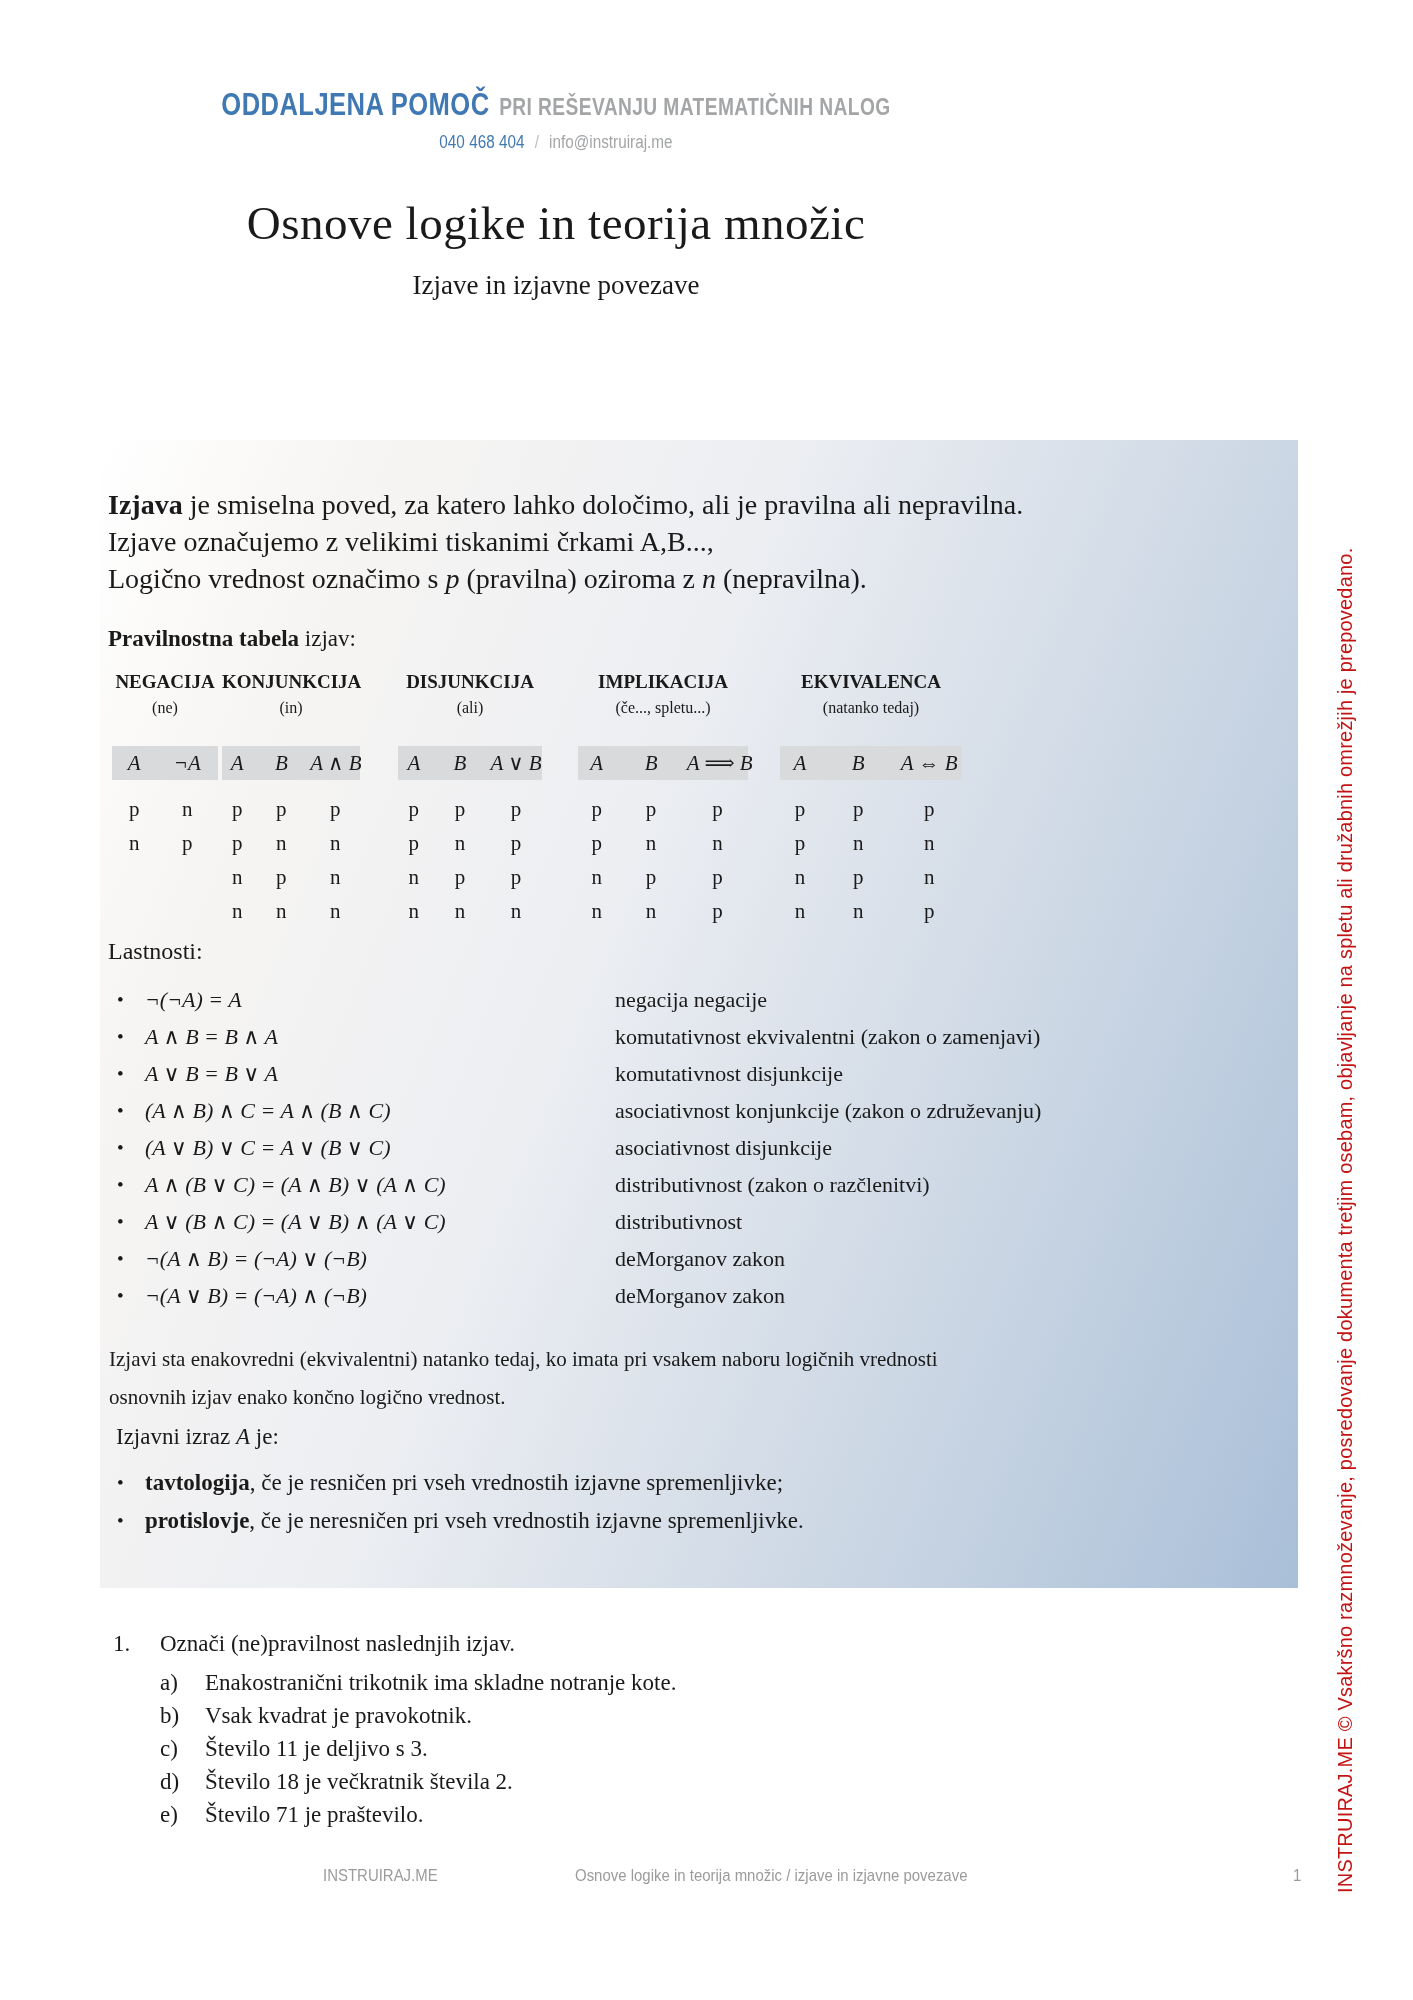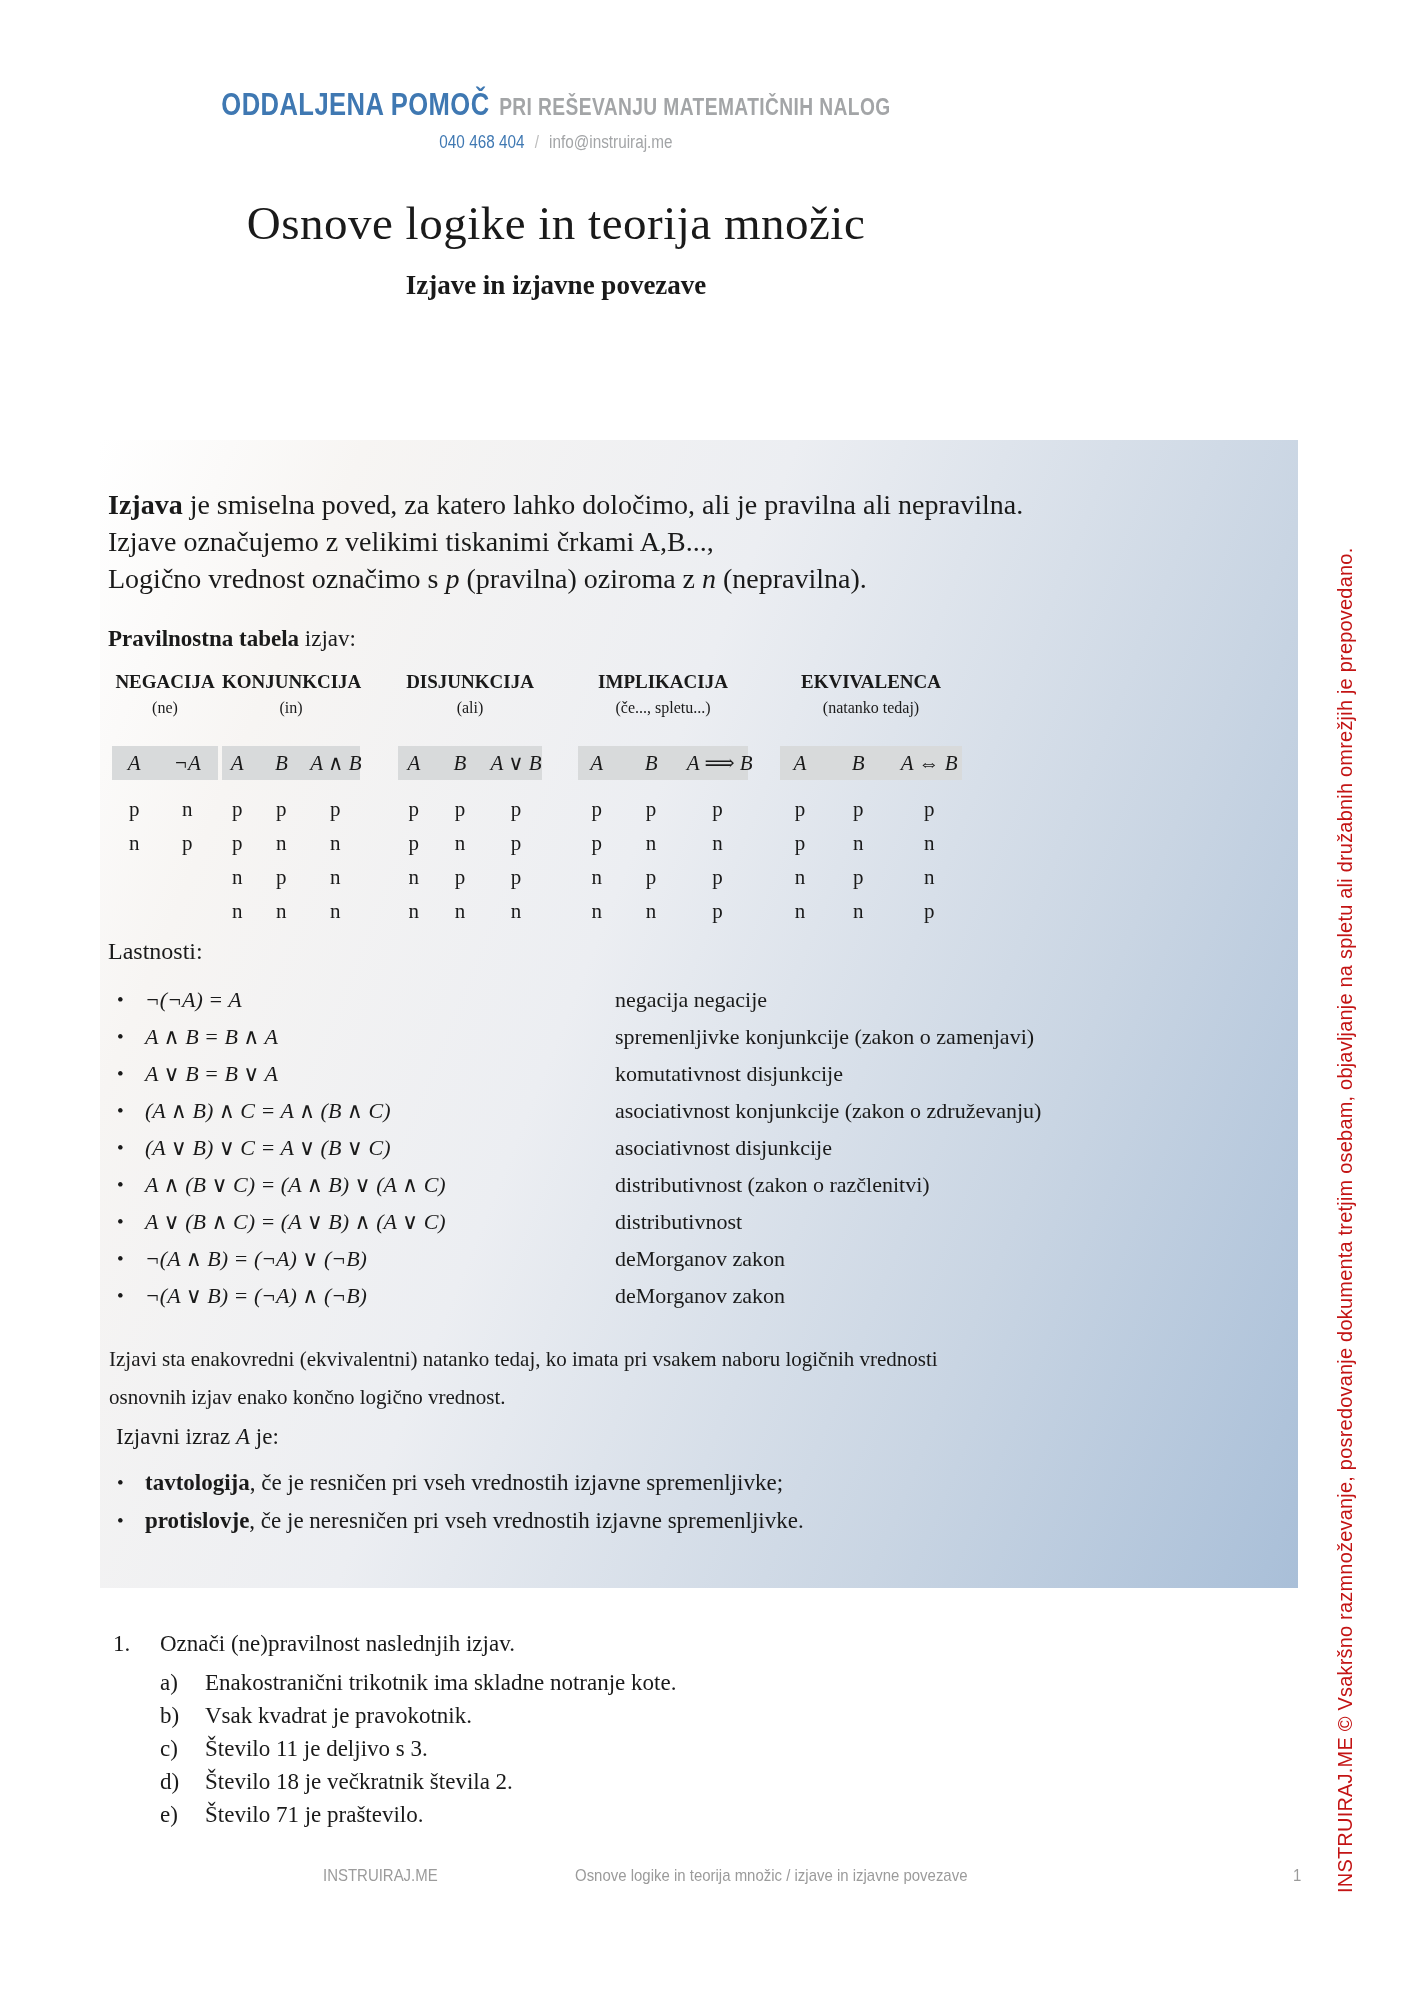--- a/index.html
+++ b/index.html
@@ -17,21 +17,21 @@
   .tagline { font-size:24px; font-weight:700; color:var(--brand-gray,#a3a5a7); margin-left:12px; letter-spacing:0.5px; }
   .contact-line { margin-top:9px; white-space:nowrap; transform:scaleX(0.85); transform-origin:50% 50%; font-size:18px; }
   .phone { color:var(--brand-blue,#3f78b2); }
   .sep   { color:#bdbdbd; margin:0 12px; }
   .email { color:var(--brand-gray,#a3a5a7); }
 
   
   .doc-title    { position:absolute; left:100px; top:196px; width:912px; margin:0; text-align:center;
                   font-size:47px; font-weight:400; letter-spacing:0.5px; }
   .doc-subtitle { position:absolute; left:100px; top:270px; width:912px; margin:0; text-align:center;
-                  font-size:27px; font-weight:700; }
+                  font-size:27px; font-weight:400; }
 
   
   .theory-box {
     position:absolute; left:100px; top:440px; width:1198px; height:1148px;
     background:linear-gradient(112deg,#ffffff 0%,#f7f5f3 16%,#eceef2 42%,#c9d5e3 74%,var(--box-blue,#a9bfd8) 100%);
   }
   .intro { position:absolute; left:8px; top:46px; font-size:28px; line-height:37px; white-space:nowrap; }
   .math-var { font-style:italic; }
   .truth-heading { position:absolute; left:8px; top:186px; font-size:23px; white-space:nowrap; }
   .bold { font-weight:700; }
@@ -255,21 +255,21 @@
     <div class="props-heading">Lastnosti:</div>
     <div class="props">
         <div class="prop-row">
           <span class="bullet">•</span>
           <span class="formula">¬(¬A) = A</span>
           <span class="desc">negacija negacije</span>
         </div>
         <div class="prop-row">
           <span class="bullet">•</span>
           <span class="formula">A ∧ B = B ∧ A</span>
-          <span class="desc">spremenljivke konjunkcije (zakon o zamenjavi)</span>
+          <span class="desc">komutativnost ekvivalentni (zakon o zamenjavi)</span>
         </div>
         <div class="prop-row">
           <span class="bullet">•</span>
           <span class="formula">A ∨ B = B ∨ A</span>
           <span class="desc">komutativnost disjunkcije</span>
         </div>
         <div class="prop-row">
           <span class="bullet">•</span>
           <span class="formula">(A ∧ B) ∧ C = A ∧ (B ∧ C)</span>
           <span class="desc">asociativnost konjunkcije (zakon o združevanju)</span>

